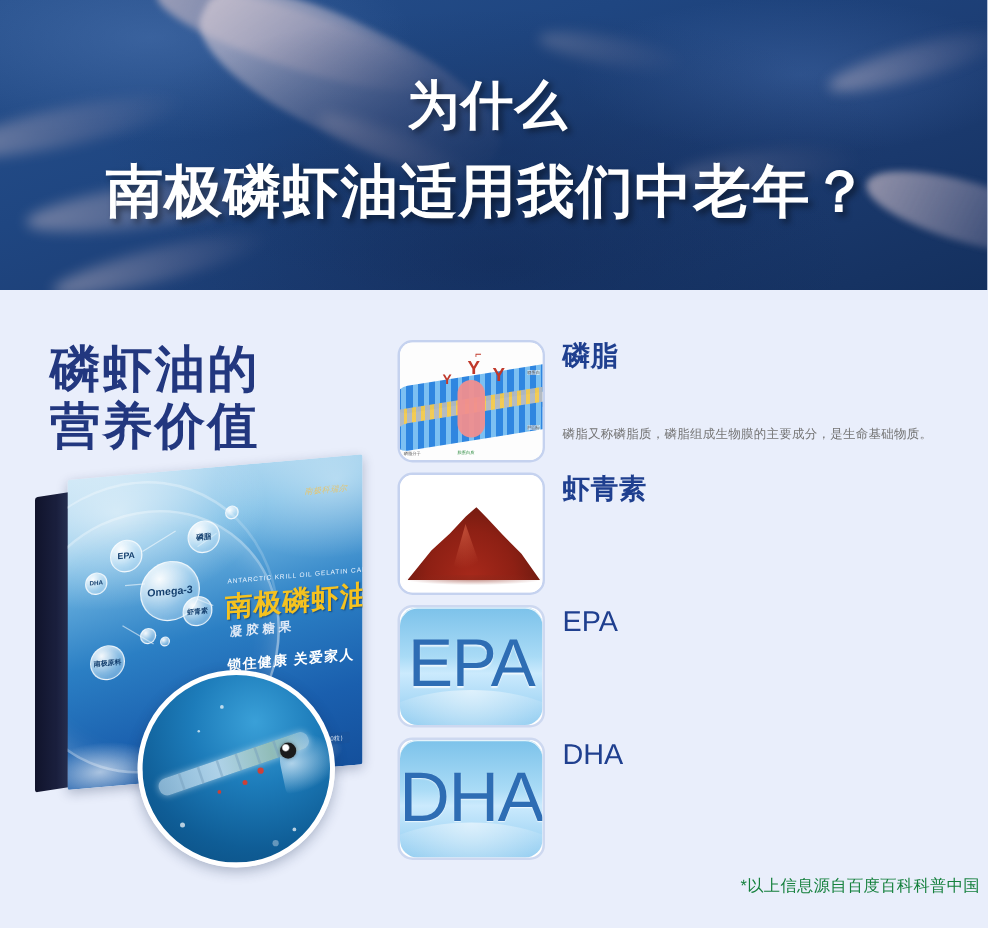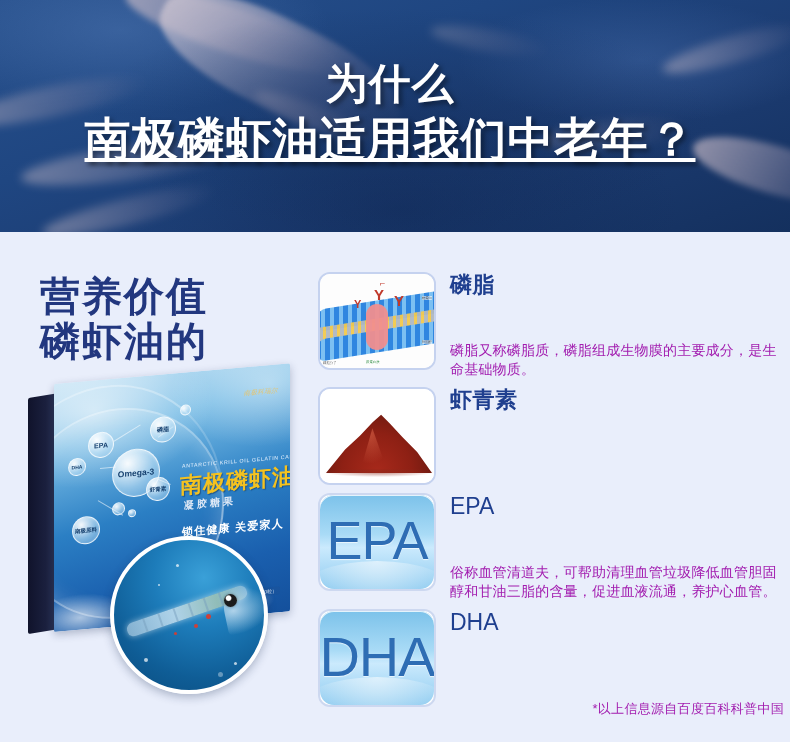--- a/index.html
+++ b/index.html
@@ -42,21 +42,21 @@
      background:radial-gradient(ellipse 420px 150px at 400px 120px, rgba(20,45,90,.45), transparent 75%); }
 
   .hero-text{
     position:absolute; left:0; top:62px; width:780px;
     text-align:center; color:#fff; z-index:5;
     font-weight:bold; line-height:1.06;
     text-shadow:3px 3px 5px rgba(0,0,0,.45);
     letter-spacing:1px;
   }
   .hero-line1{ font-size:42px; }
-  .hero-line2{ font-size:46px; margin-top:8px;text-decoration:underline; }
+  .hero-line2{ font-size:46px; margin-top:22px; }
 
   
   .content{ position:absolute; left:0; top:232px; width:790px; height:510px; background:#e9eefb; }
 
   
   .left-title{
     position:absolute; left:40px; top:42px;
     color:#22377f; font-weight:bold; font-size:40px; line-height:1.12;
     letter-spacing:2px;
   }
@@ -185,21 +185,21 @@
     width:118px; height:98px; flex:0 0 118px;
     border:2px solid #c5d2ef; border-radius:12px;
     background:#fff; overflow:hidden; position:relative;
   }
   .row-text{ flex:1; padding-top:1px; }
   .row-h{
     color:#1f3f8f; font-size:22px; font-weight:bold; line-height:1.1; margin-bottom:3px;
     letter-spacing:.5px;
   }
   .row-h.latin{ font-weight:normal; font-size:23px; letter-spacing:0; }
-  .row-p{ color:#a21caf; font-size:14px; line-height:1.35; letter-spacing:.2px;margin-top:44px; }
+  .row-p{ color:#737373; font-size:10px; line-height:1.35; letter-spacing:.2px;margin-top:44px; }
 
   
   .mem{ position:absolute; inset:0; background:#fdfdfd; }
   .mem-top{
     position:absolute; left:-4px; top:26px; width:128px; height:22px;
     background:repeating-linear-gradient(90deg,#2f86e0 0 5px,#7cc0f2 5px 9px);
     border-radius:10px; transform:skewY(-9deg);
   }
   .mem-bot{
     position:absolute; left:-4px; top:56px; width:128px; height:22px;
@@ -250,21 +250,21 @@
   }
   .tile-txt{
     position:absolute; left:50%; top:48%; transform:translate(-50%,-50%);
     font-size:54px; font-weight:normal; color:#2e6db4;
     letter-spacing:-1px; white-space:nowrap;
     text-shadow:0 1px 1px rgba(255,255,255,.7);
   }
   .tile-txt.dha{ font-size:56px; }
 
   .footnote{
-    position:absolute; right:6px; top:468px; font-size:13px; color:#a21caf;
+    position:absolute; right:6px; top:468px; font-size:13px; color:#15803d;
     letter-spacing:.3px;
   }
 </style>
 </head>
 <body>
 
 <div class="hero">
   <div class="krill k1"></div>
   <div class="krill k2"></div>
   <div class="krill k3"></div>
@@ -279,22 +279,22 @@
 
   <div class="hero-text">
     <div class="hero-line1">为什么</div>
     <div class="hero-line2">南极磷虾油适用我们中老年？</div>
   </div>
 </div>
 
 <div class="content">
 
   <div class="left-title">
+    <div>磷虾油的</div>
     <div>营养价值</div>
-    <div>磷虾油的</div>
   </div>
 
   <div class="product">
     <div class="box-wrap">
       <div class="box-side"></div>
       <div class="box-face">
         <div class="box-swirl"></div>
         <div class="box-swirl2"></div>
 
         <div class="link l1"></div>
@@ -385,21 +385,20 @@
     </div>
 
     <div class="row">
       <div class="thumb" style="border-color:#cdd8f0">
         <div class="tile">
           <div class="tile-txt">EPA</div>
         </div>
       </div>
       <div class="row-text">
         <div class="row-h latin">EPA</div>
-        <div class="row-p">俗称血管清道夫，可帮助清理血管垃圾降低血管胆固醇和甘油三脂的含量，促进血液流通，养护心血管。</div>
       </div>
     </div>
 
     <div class="row">
       <div class="thumb" style="border-color:#cdd8f0">
         <div class="tile">
           <div class="tile-txt dha">DHA</div>
         </div>
       </div>
       <div class="row-text">

